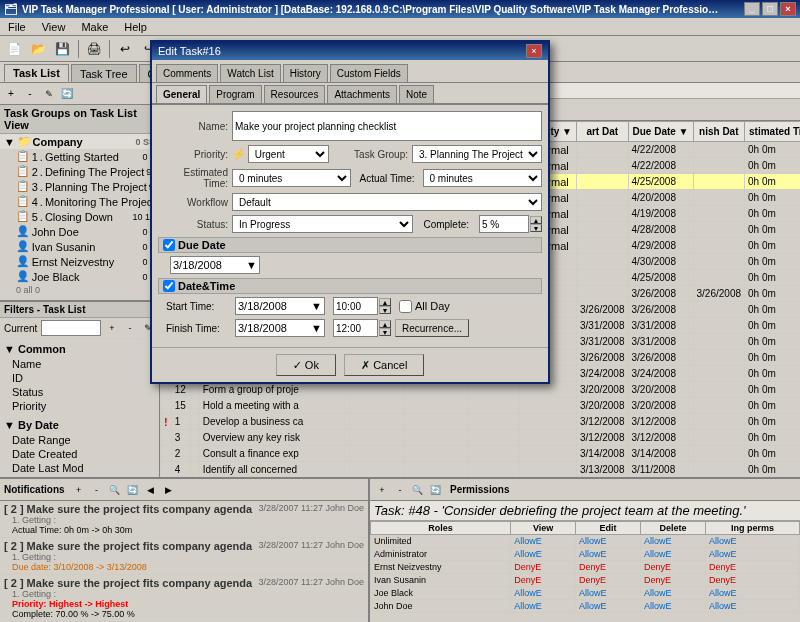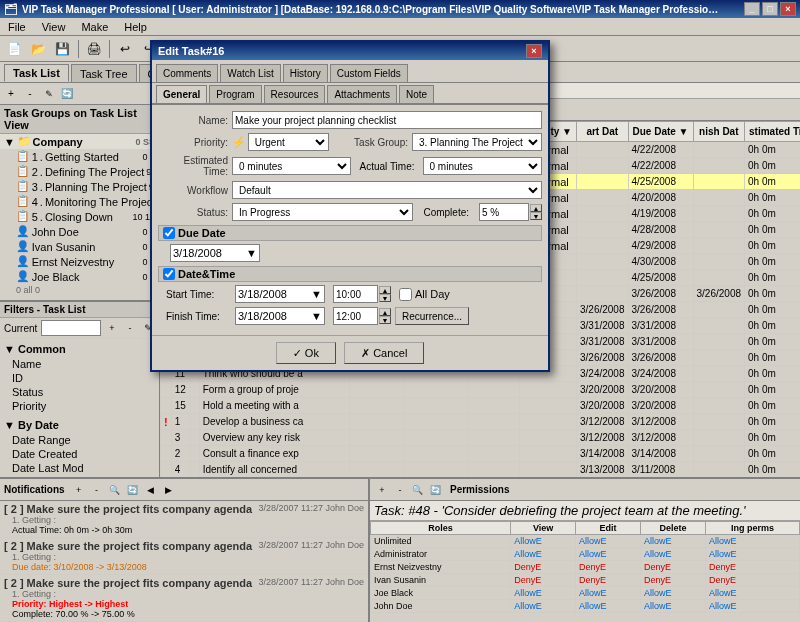--- a/index.html
+++ b/index.html
@@ -46,33 +46,33 @@
     
     
     .badge { display: inline-block; padding: 0 3px; border-radius: 2px; font-size: 9px; font-weight: bold; }
     .badge-closing { background: #87ceeb; color: #003366; }
     
     
     .dialog-overlay { position: absolute; top: 0; left: 0; right: 0; bottom: 0; z-index: 100; }
     
     
     .dialog { position: absolute; top: 40px; left: 150px; width: 400px; background: #d4d0c8; border: 2px solid #0a246a; box-shadow: 4px 4px 8px rgba(0,0,0,0.5); z-index: 200; }
-    .dialog-title { background: linear-gradient(to bottom, #0a246a, #3a6ea5); color: white; height: 18px; display: flex; align-items: center; padding: 0 6px; font-size: 11px; font-weight: bold; }
+    .dialog-title { background: linear-gradient(to bottom, #0a246a, #3a6ea5); color: white; height: 18px; display: flex; align-items: center; padding: 0 6px; font-size: 11px; font-weight: normal; }
     .dialog-title-controls { margin-left: auto; display: flex; gap: 2px; }
     
     
     .dialog-tabs { background: #d4d0c8; display: flex; padding: 4px 4px 0; gap: 2px; border-bottom: 1px solid #808080; }
     .dialog-tab { padding: 2px 6px; background: #c0bdb5; border: 1px solid #808080; border-bottom: none; cursor: pointer; font-size: 10px; height: 18px; display: flex; align-items: center; }
     .dialog-tab.active { background: #d4d0c8; font-weight: bold; }
     
     
     .dialog-content { padding: 6px; background: #d4d0c8; }
     .form-row { display: flex; align-items: center; margin-bottom: 4px; gap: 4px; }
     .form-label { width: 70px; text-align: right; font-size: 10px; color: #333; flex-shrink: 0; }
-    .form-input { flex: 1; height: 18px; border: 1px solid #808080; background: white; padding: 0 2px; font-size: 10px; }
+    .form-input { flex: 1; height: 30px; border: 1px solid #808080; background: white; padding: 0 2px; font-size: 10px; }
     .form-select { flex: 1; height: 18px; border: 1px solid #808080; background: white; padding: 0 2px; font-size: 10px; }
     
     .section-header { background: #c8c5be; border: 1px solid #a0a0a0; padding: 1px 4px; font-weight: bold; font-size: 10px; margin-bottom: 3px; display: flex; align-items: center; gap: 3px; }
     .checkbox-input { width: 12px; height: 12px; }
     .date-field { width: 90px; height: 18px; border: 1px solid #808080; background: white; padding: 0 2px; font-size: 10px; display: flex; align-items: center; justify-content: space-between; }
     .recurrence-btn { height: 18px; padding: 0 6px; background: #d4d0c8; border: 1px outset #a0a0a0; font-size: 10px; cursor: pointer; }
     
     
     .dialog-buttons { display: flex; justify-content: center; gap: 8px; padding: 6px; border-top: 1px solid #a0a0a0; }
     .dialog-btn { height: 22px; padding: 0 16px; background: #d4d0c8; border: 1px outset #a0a0a0; font-size: 11px; cursor: pointer; display: flex; align-items: center; gap: 3px; }

